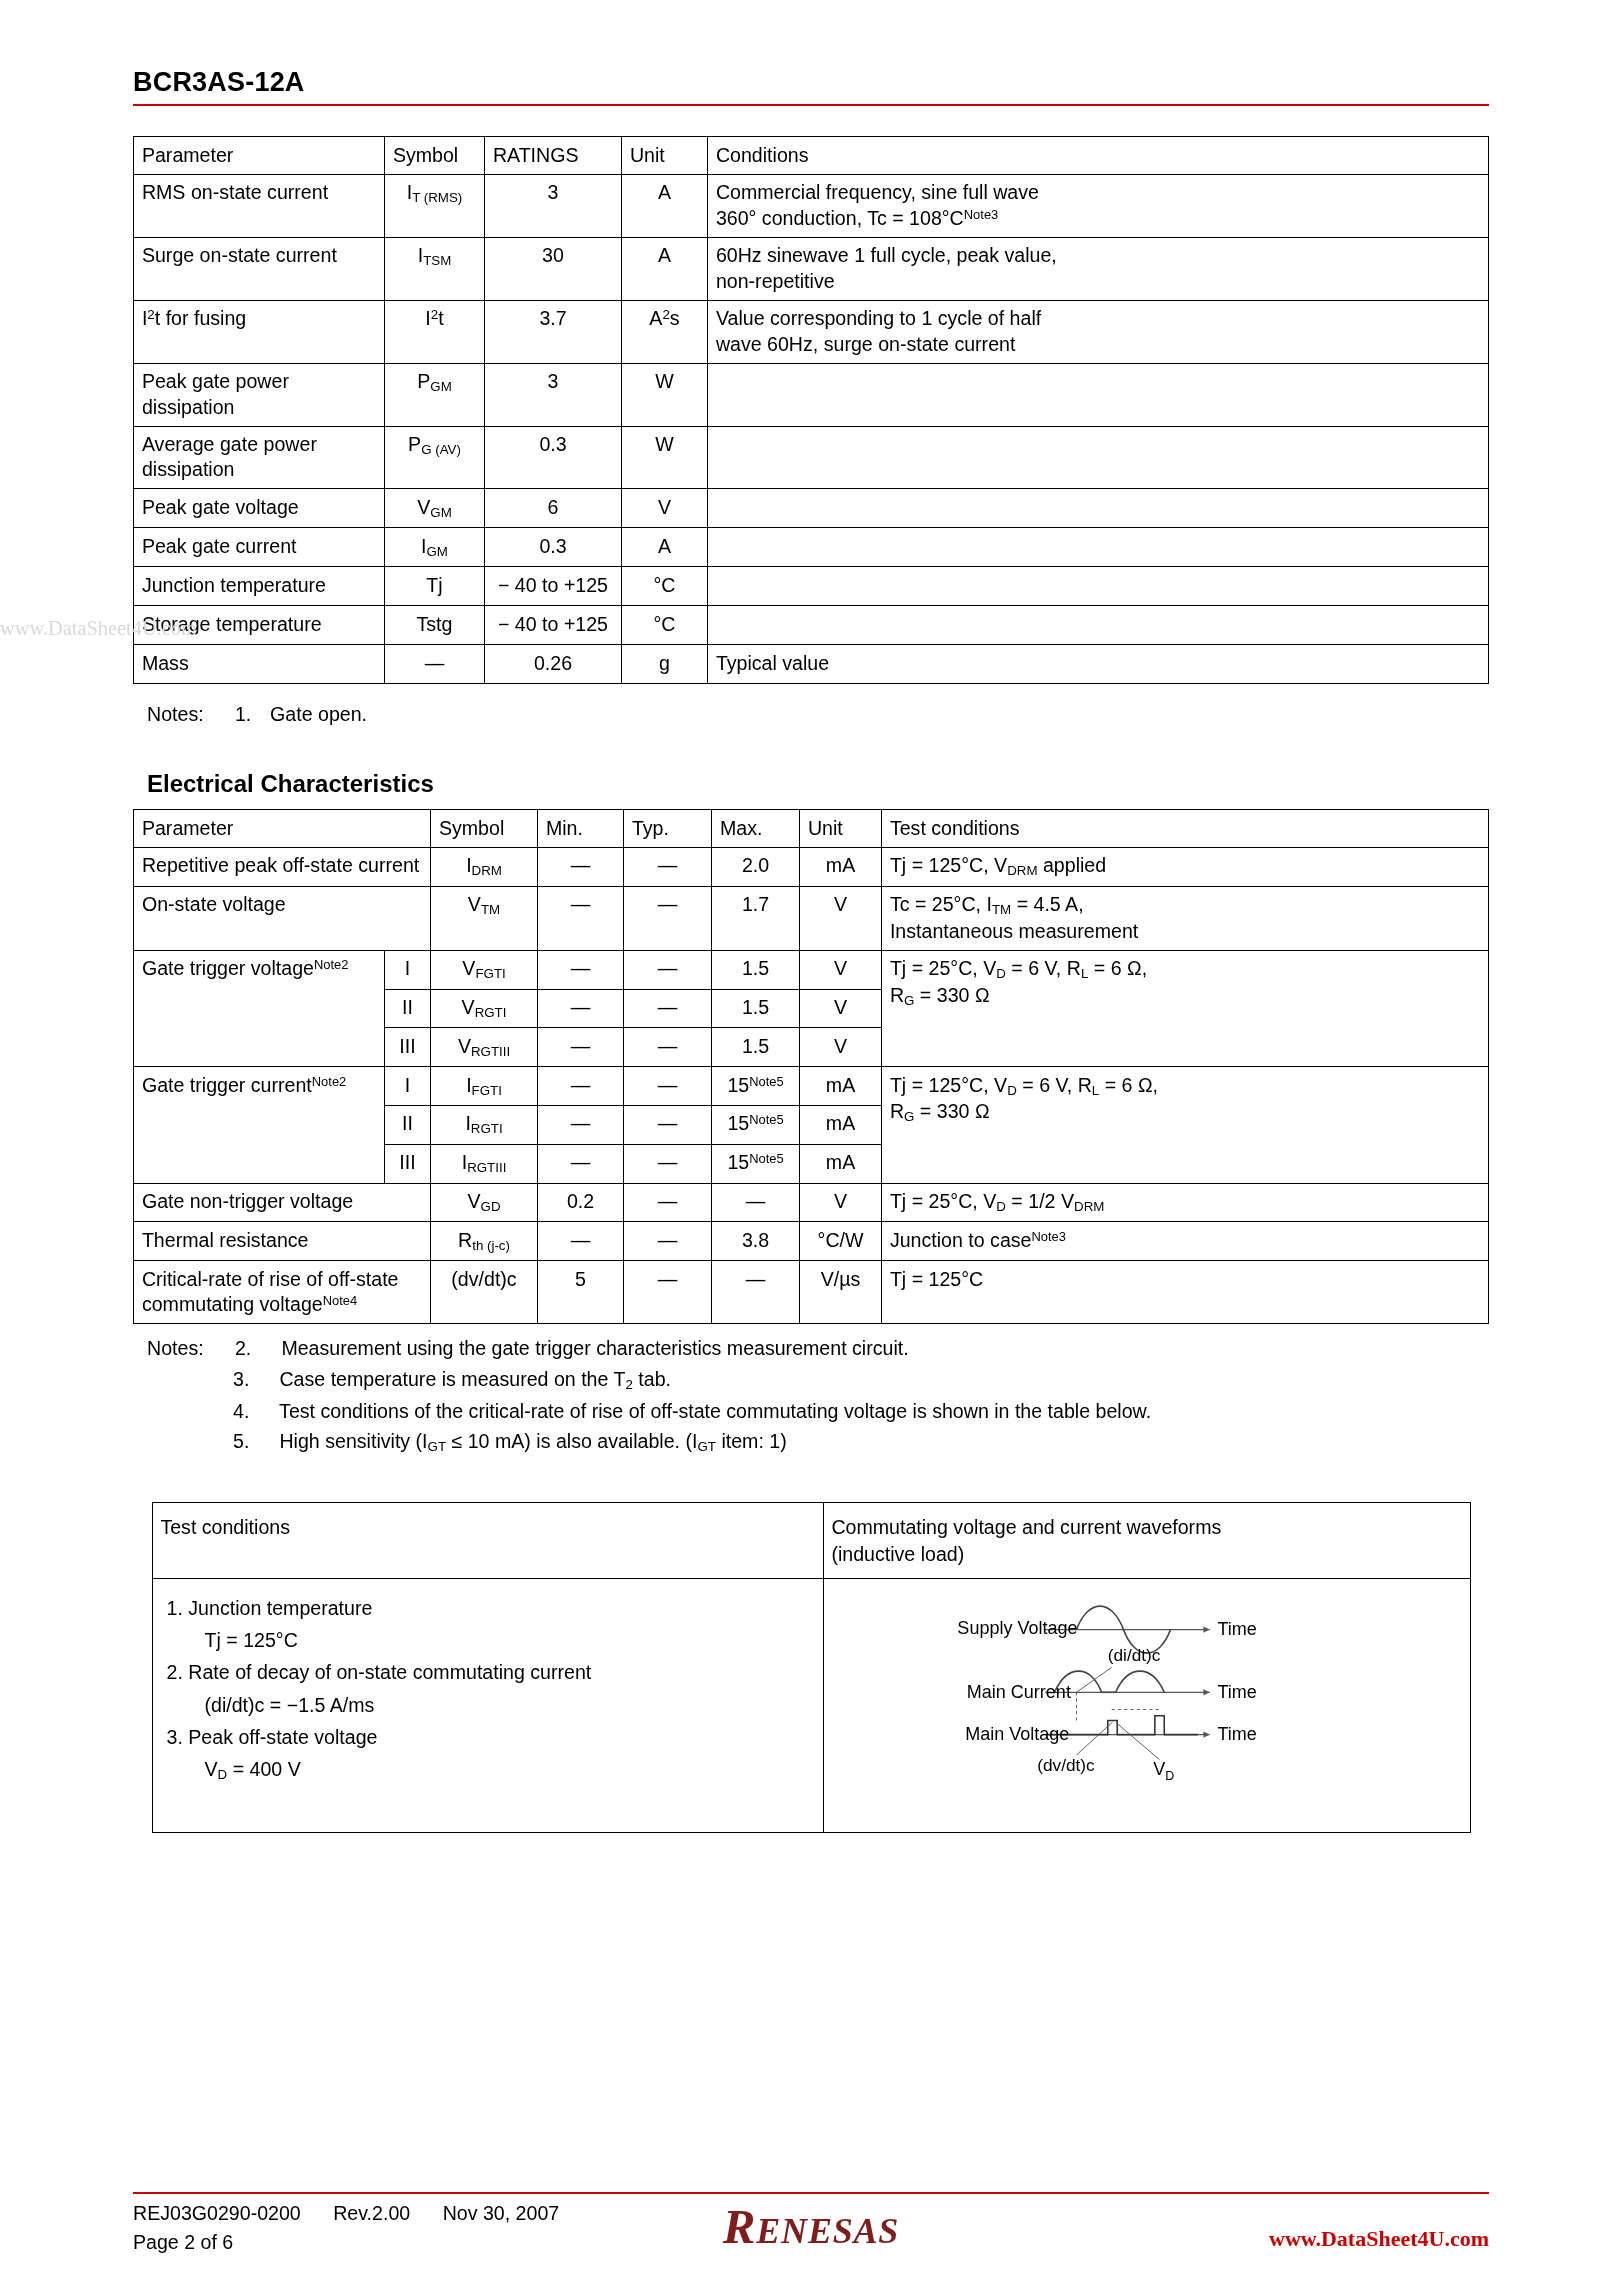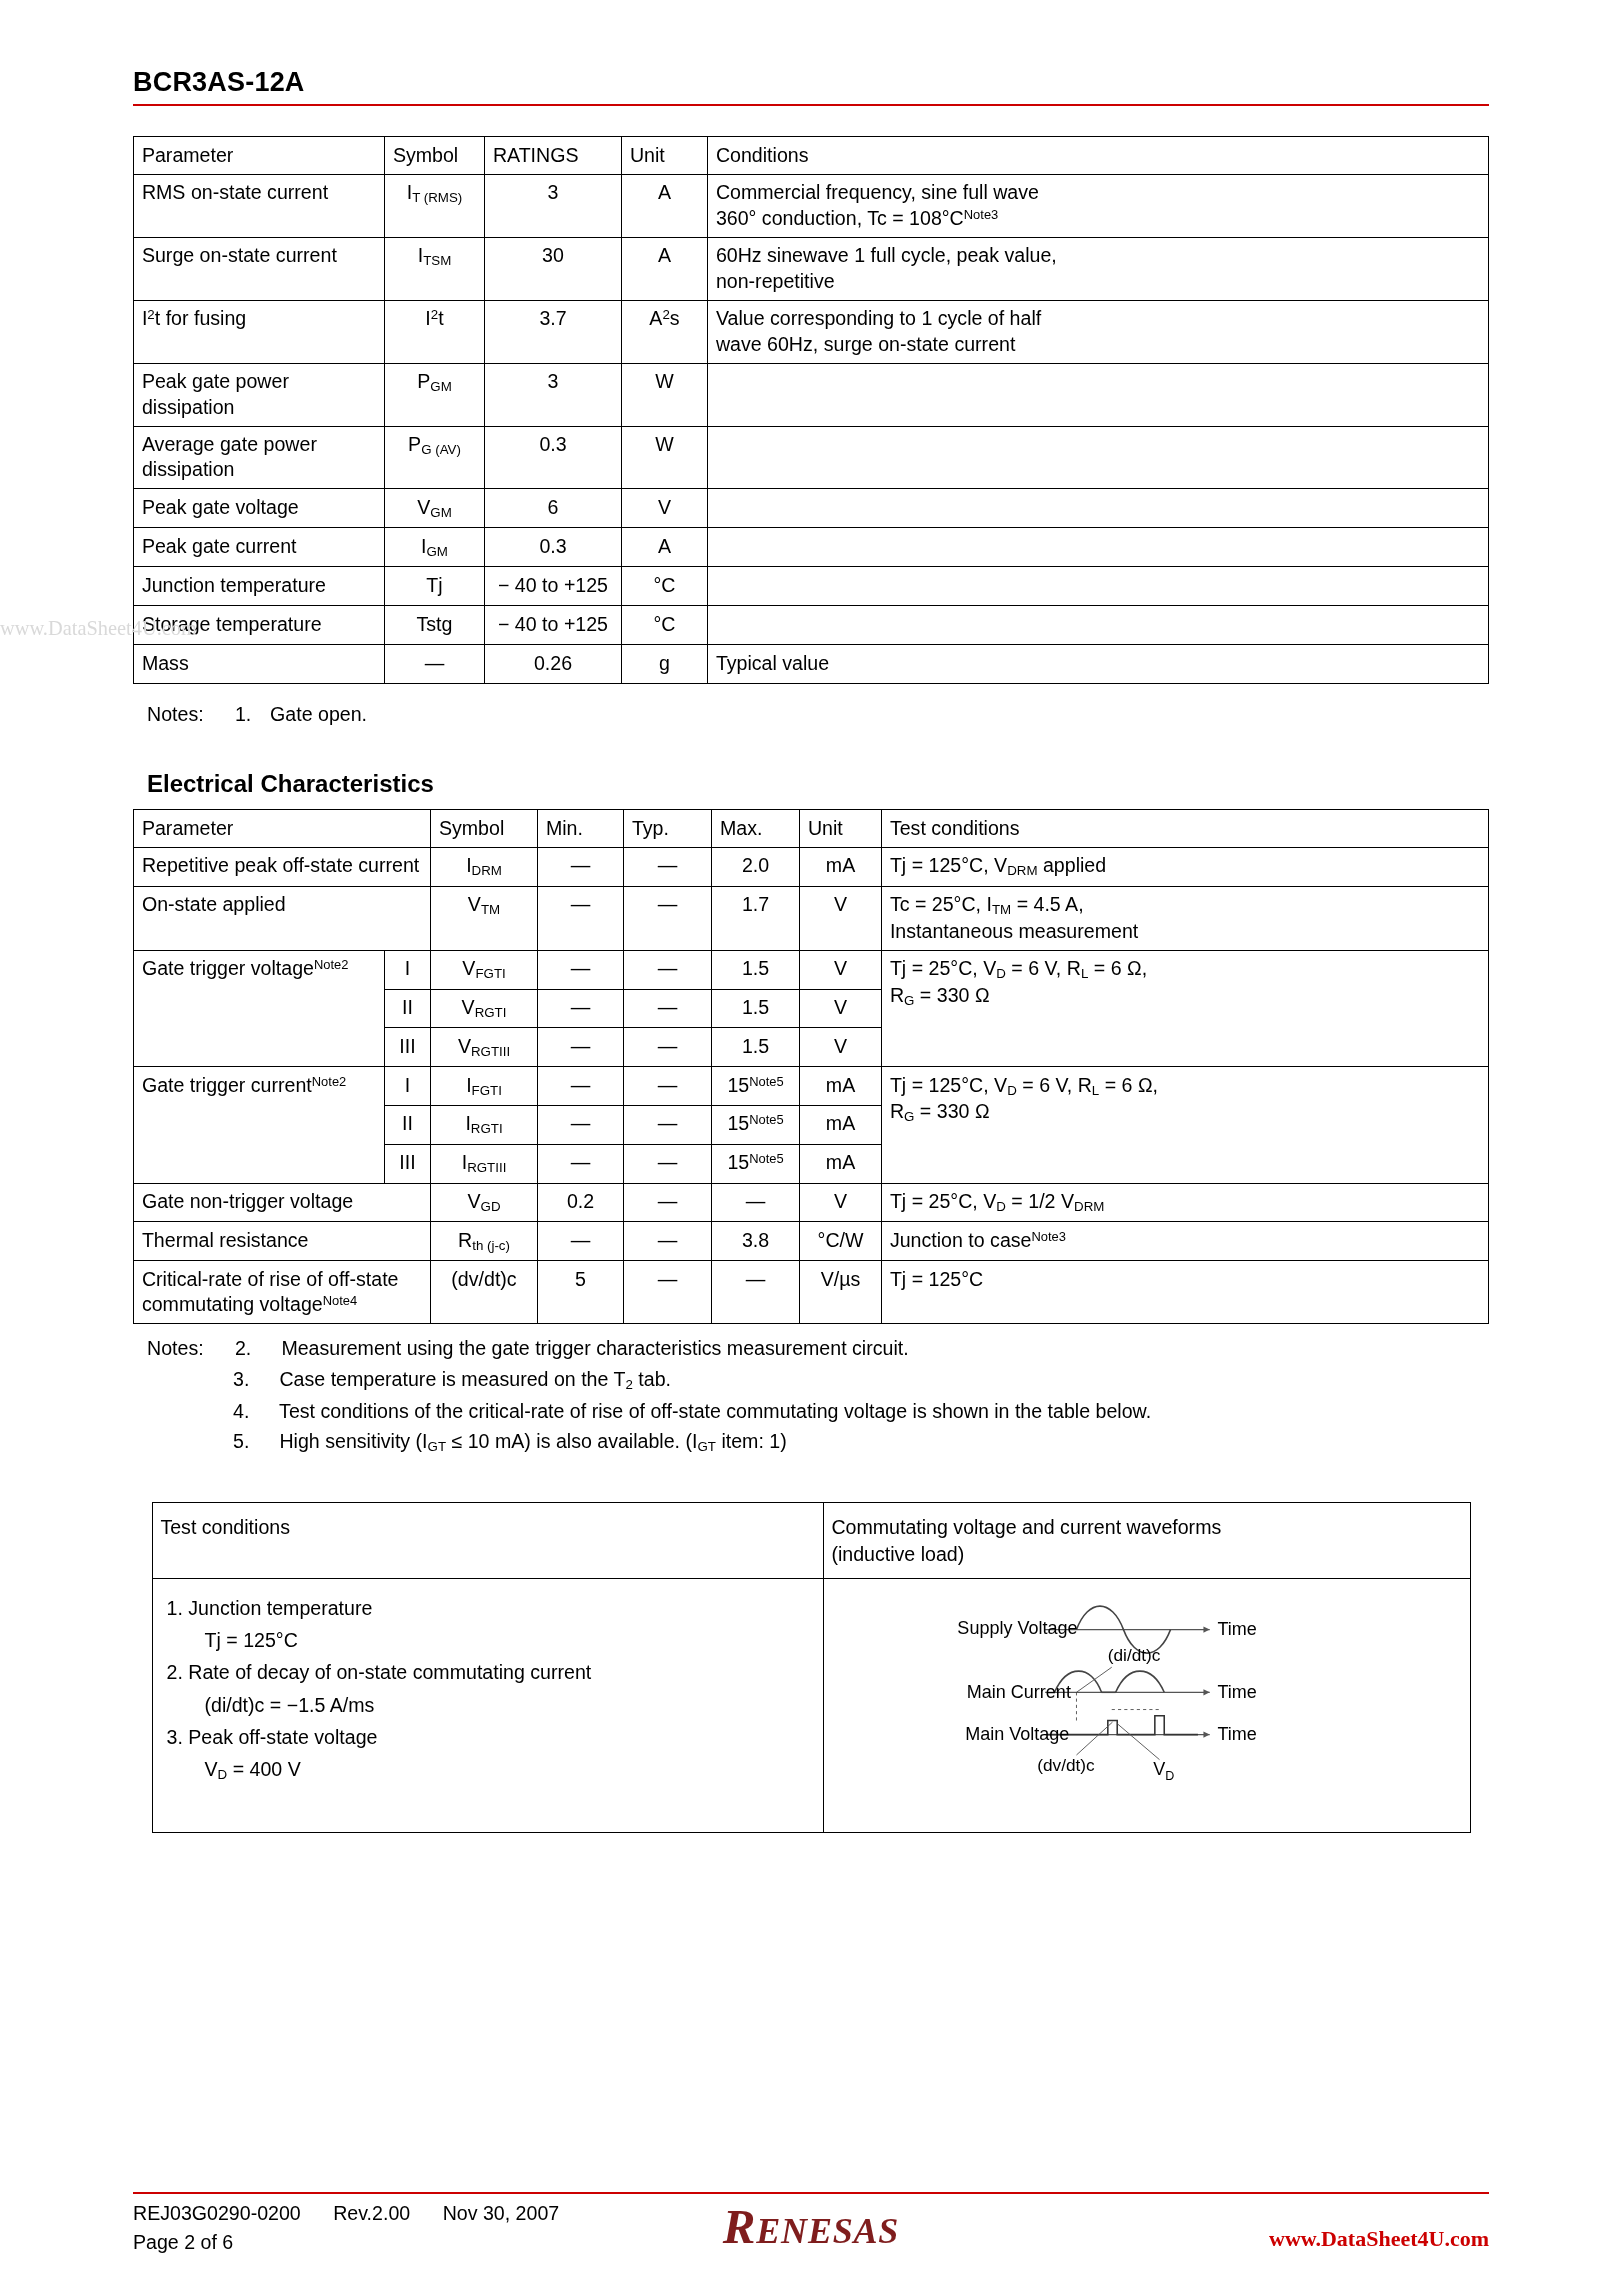--- a/index.html
+++ b/index.html
@@ -310,21 +310,21 @@
         <td colspan="2">Repetitive peak off-state current</td>
         <td class="c"><span>I</span><sub>DRM</sub></td>
         <td class="c">—</td>
         <td class="c">—</td>
         <td class="c">2.0</td>
         <td class="c">mA</td>
         <td><span>Tj = 125°C, V</span><sub>DRM</sub><span> applied</span></td>
       </tr>
 
       <tr>
-        <td colspan="2">On-state applied</td>
+        <td colspan="2">On-state voltage</td>
         <td class="c"><span>V</span><sub>TM</sub></td>
         <td class="c">—</td>
         <td class="c">—</td>
         <td class="c">1.7</td>
         <td class="c">V</td>
         <td>
           <div><span>Tc = 25°C, I</span><sub>TM</sub><span> = 4.5 A,</span></div>
           <div>Instantaneous measurement</div>
         </td>
       </tr>

